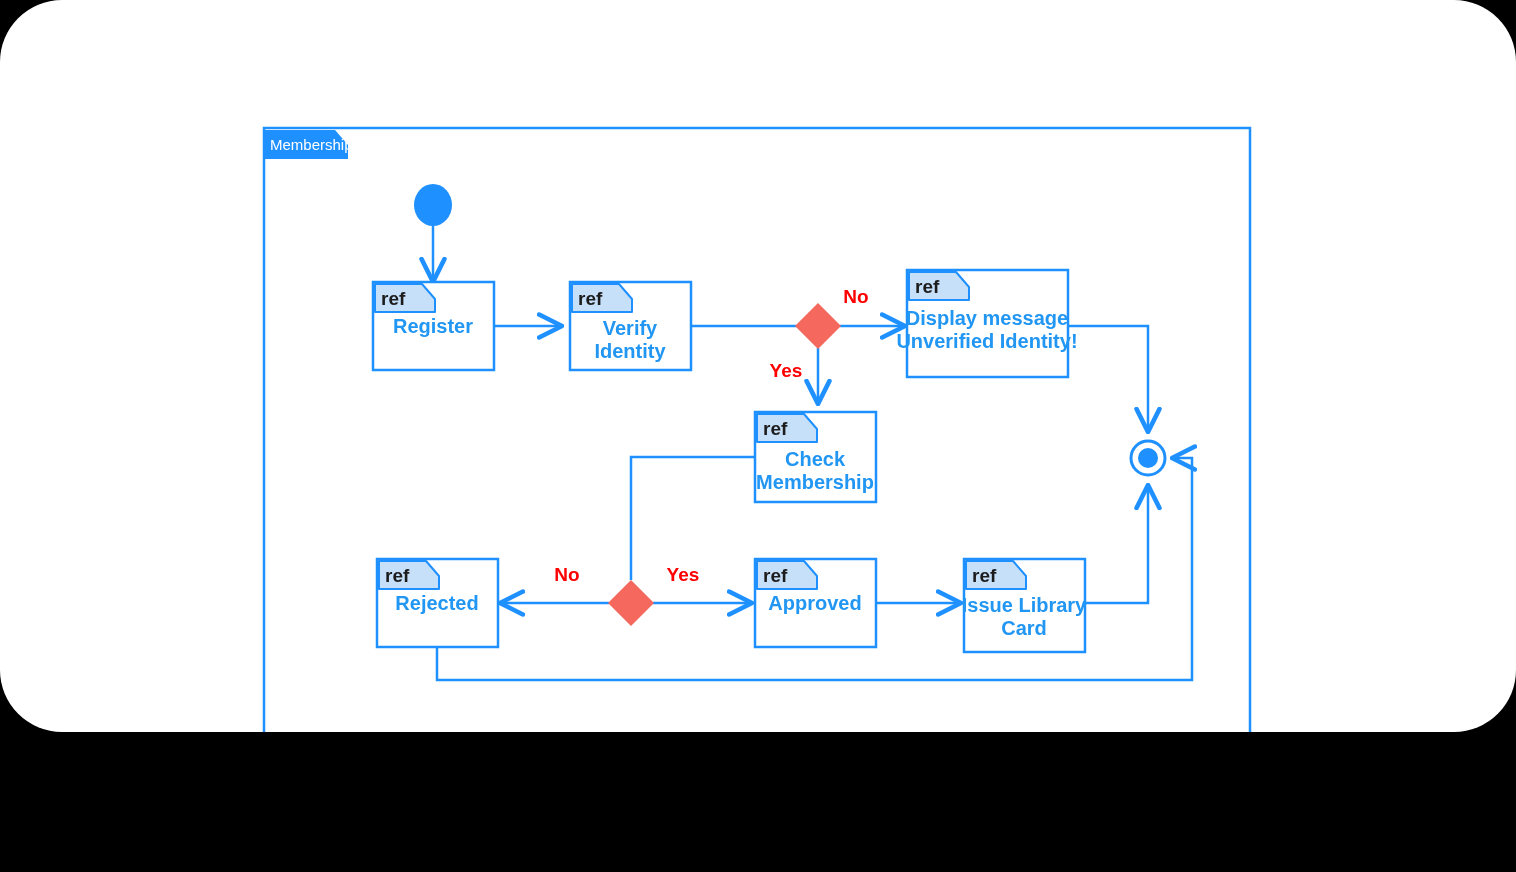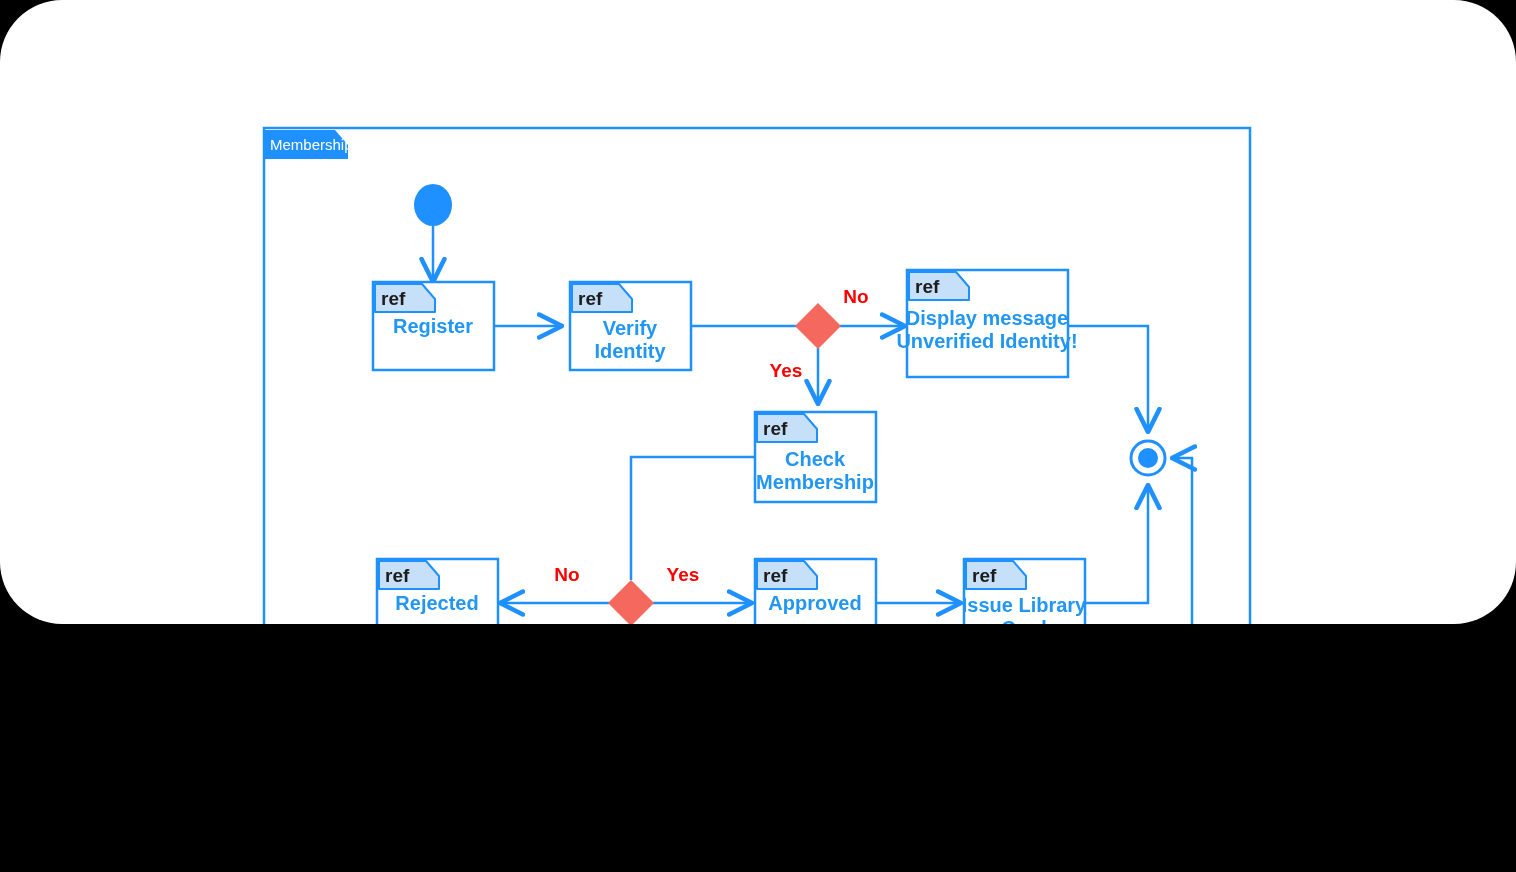--- a/index.html
+++ b/index.html
@@ -6,21 +6,21 @@
     margin: 0;
     padding: 0;
     background: #000000;
     width: 1516px;
     height: 872px;
     overflow: hidden;
   }
   #page {
     position: relative;
     width: 1516px;
-    height: 624px;
+    height: 732px;
     background: #ffffff;
     border-radius: 62px;
     overflow: hidden;
     font-family: "Liberation Sans", sans-serif;
   }
   #canvas {
     position: absolute;
     inset: 0;
   }
   svg.diagram {

